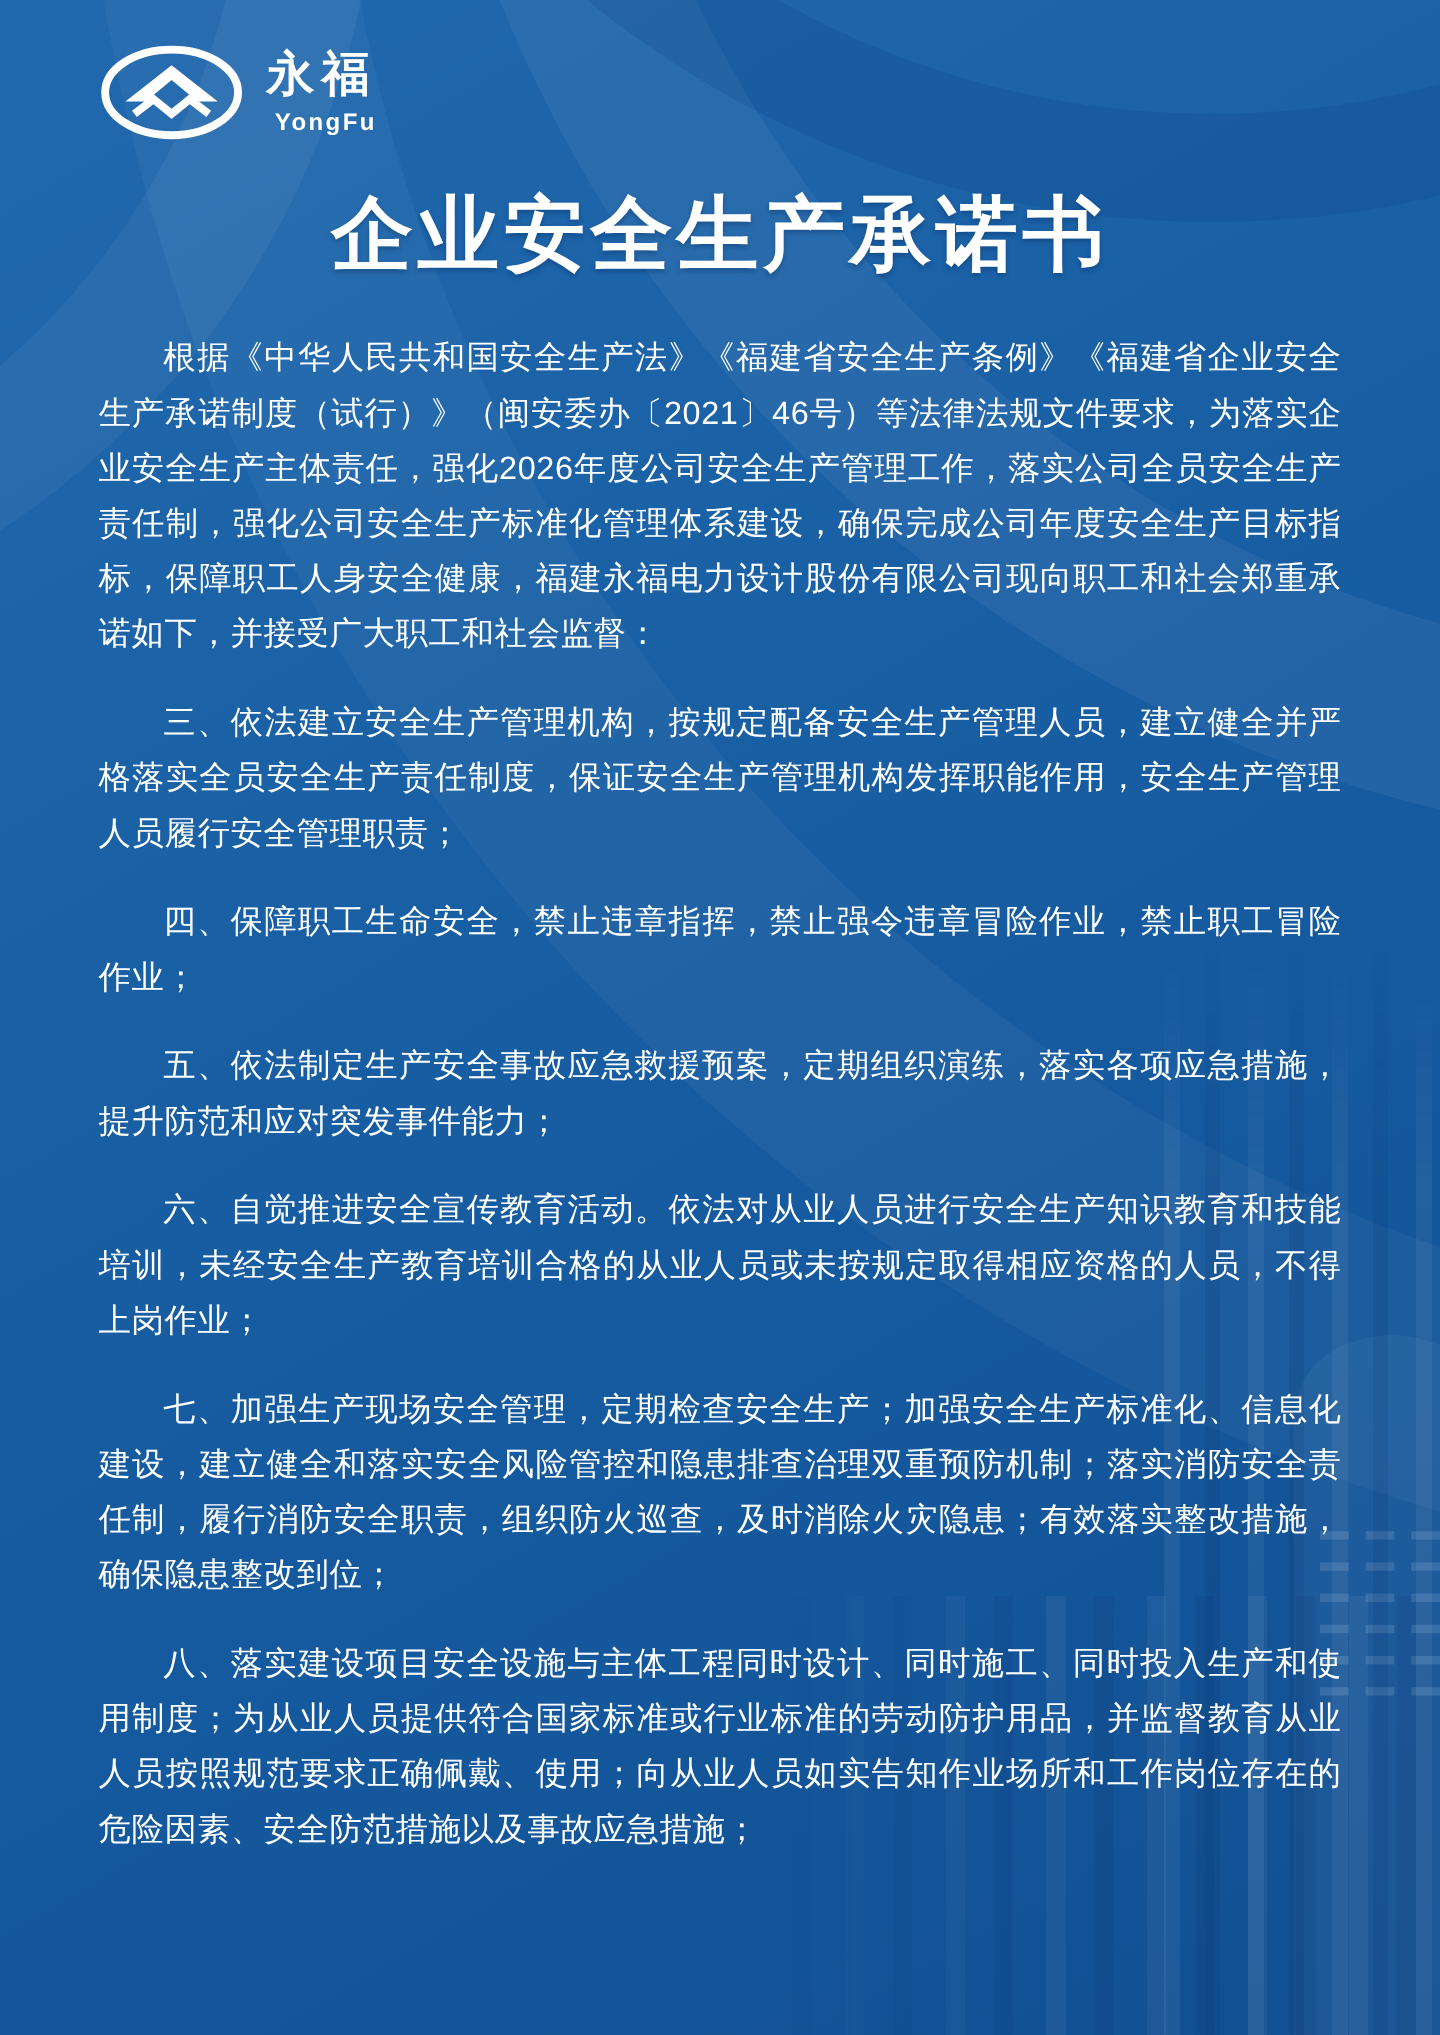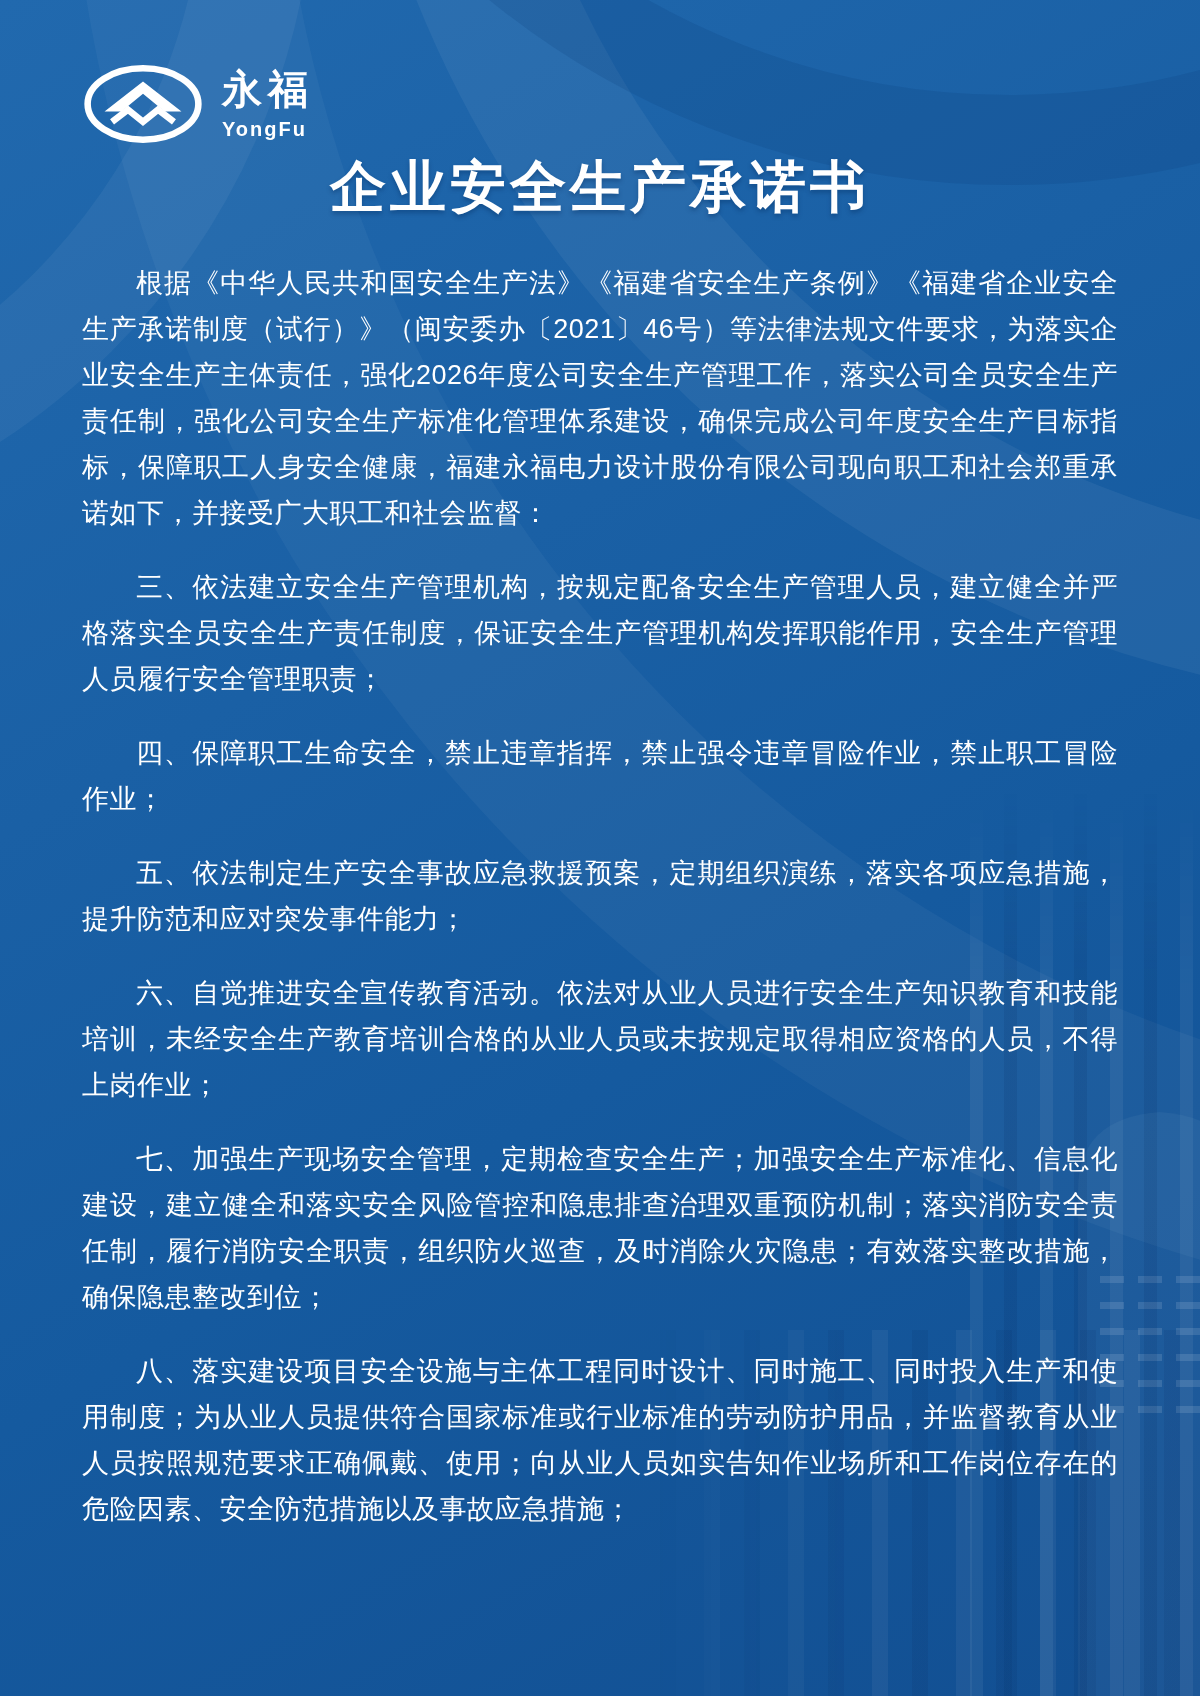--- a/index.html
+++ b/index.html
@@ -25,35 +25,35 @@
   .stripes-bottom{
     position:absolute;left:620px;right:0;top:1330px;bottom:0;
     background:repeating-linear-gradient(90deg,
       rgba(255,255,255,0.05) 0 16px, rgba(255,255,255,0) 16px 40px,
       rgba(6,40,92,0.10) 40px 56px, rgba(255,255,255,0) 56px 84px);
     -webkit-mask-image:linear-gradient(to right,transparent,black 45%);
             mask-image:linear-gradient(to right,transparent,black 45%);
   }
   
   .logo{
-    position:absolute;left:82px;top:63px;
-    display:flex;align-items:center;gap:18px;
+    position:absolute;left:82px;top:36px;
+    display:flex;align-items:center;gap:18px;text-align:right;
   }
   .logo-mark{width:122px;height:82px;}
   .logo-text{display:flex;flex-direction:column;line-height:1;}
   .logo-cn{font-size:40px;font-weight:bold;letter-spacing:6px;}
   .logo-en{font-size:20px;font-weight:bold;letter-spacing:2px;margin-top:10px;}
   
   .content{position:relative;padding:150px 82px 0 82px;}
   .doc-title{
     margin:0 0 34px 0;
     text-align:center;
     font-family:"Liberation Serif","DejaVu Serif",serif;
     font-weight:bold;
-    font-size:56px;
+    font-size:68px;
     letter-spacing:4px;
     text-shadow:0 3px 4px rgba(4,40,88,0.35);
   }
   .doc-body p{
     margin:28px 0;
     font-size:27px;
     line-height:46px;
     letter-spacing:0.5px;
     text-align:justify;
     text-indent:2em;

